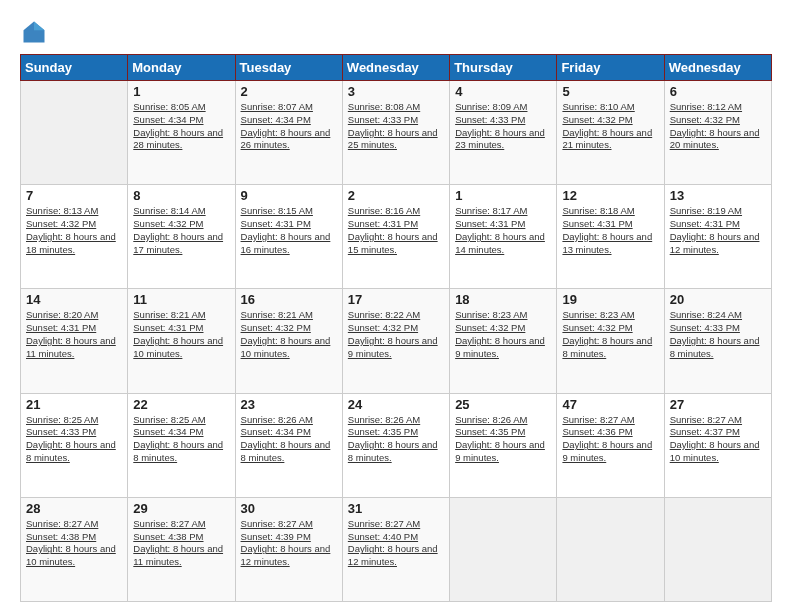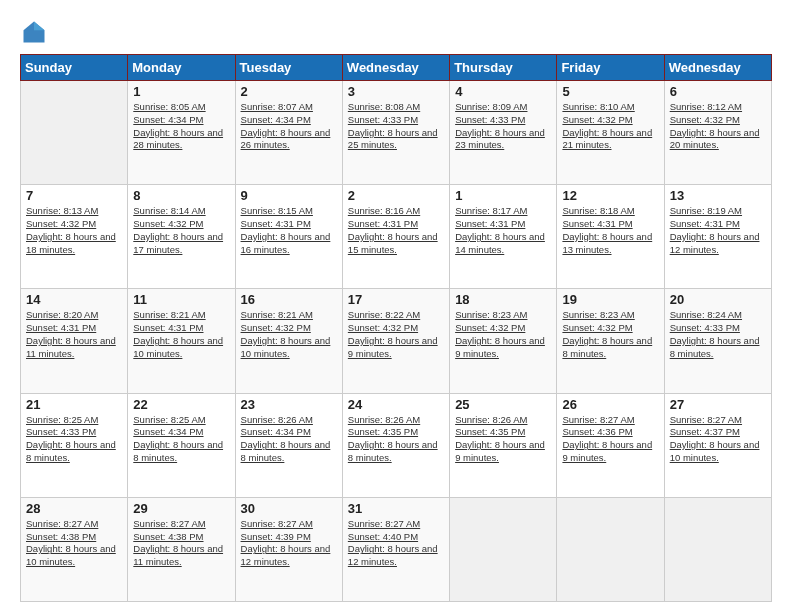--- a/index.html
+++ b/index.html
@@ -242,21 +242,21 @@
           </td>
           <td>
             <span class="day-num">24</span>
             <div class="cell-text">Sunrise: 8:26 AM<br>Sunset: 4:35 PM<br>Daylight: 8 hours and 8 minutes.</div>
           </td>
           <td>
             <span class="day-num">25</span>
             <div class="cell-text">Sunrise: 8:26 AM<br>Sunset: 4:35 PM<br>Daylight: 8 hours and 9 minutes.</div>
           </td>
           <td>
-            <span class="day-num">26</span>
+            <span class="day-num">47</span>
             <div class="cell-text">Sunrise: 8:27 AM<br>Sunset: 4:36 PM<br>Daylight: 8 hours and 9 minutes.</div>
           </td>
           <td>
             <span class="day-num">27</span>
             <div class="cell-text">Sunrise: 8:27 AM<br>Sunset: 4:37 PM<br>Daylight: 8 hours and 10 minutes.</div>
           </td>
         </tr>
         <tr>
           <td>
             <span class="day-num">28</span>

